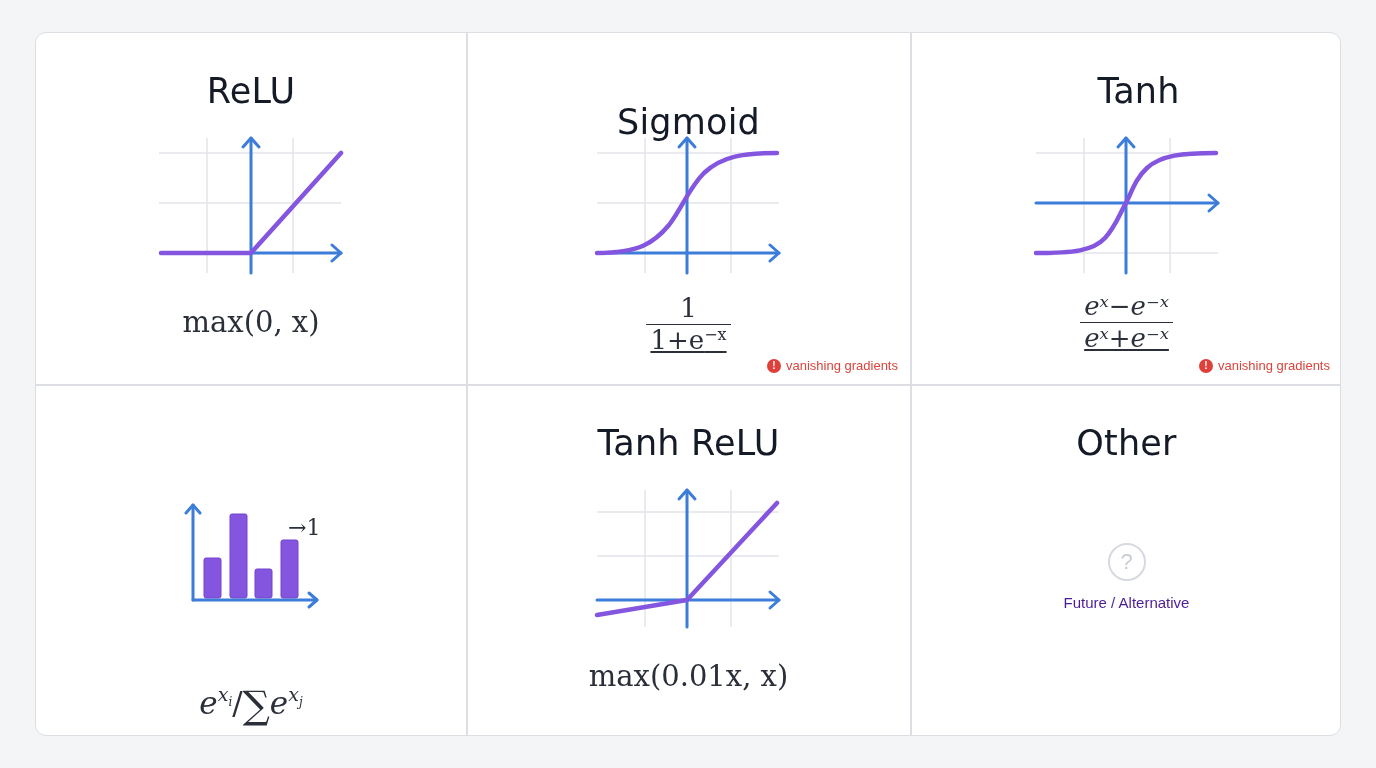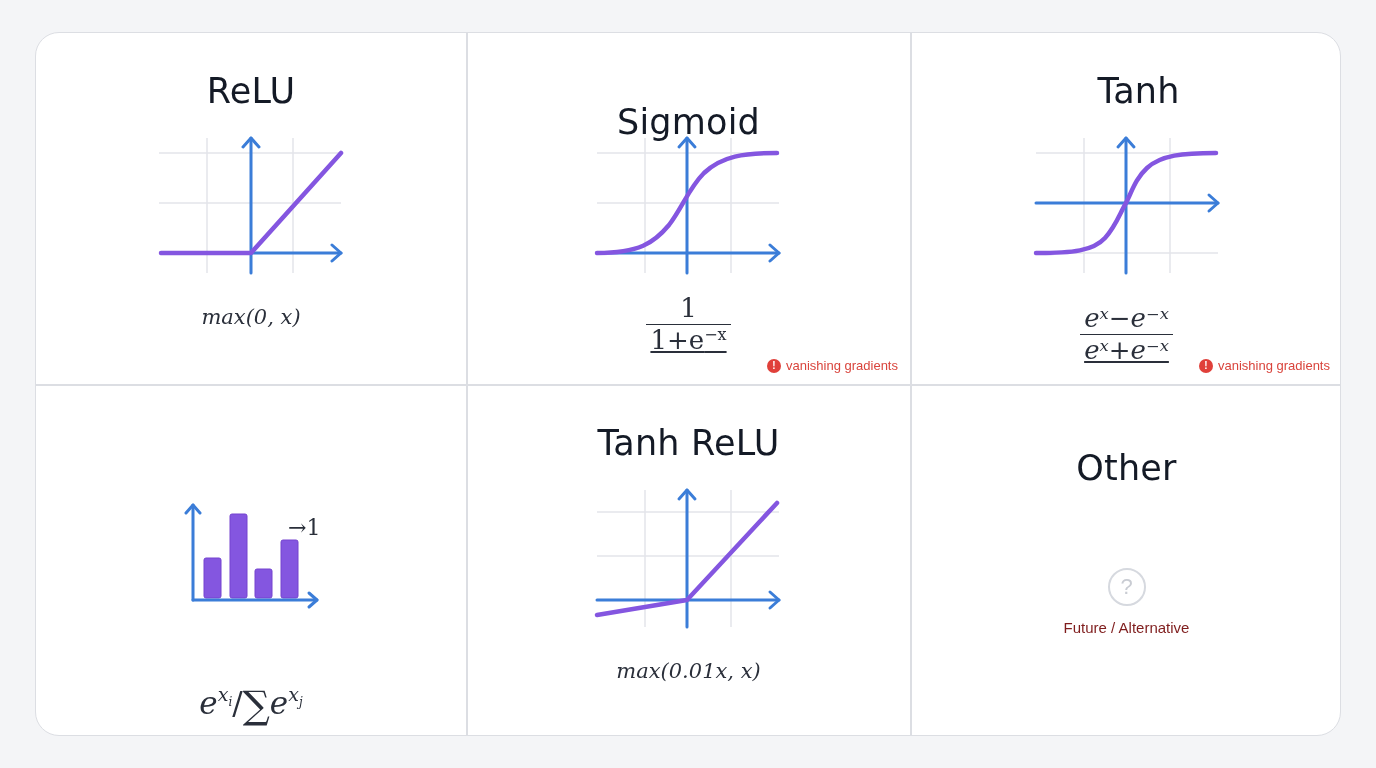--- a/index.html
+++ b/index.html
@@ -1,56 +1,56 @@
 <!DOCTYPE html>
 <html><head>
   <meta charset="utf-8">
   <style>
     * { box-sizing: border-box; margin: 0; padding: 0; }
     html, body { width: 1376px; height: 768px; background: #f4f5f7; overflow: hidden; }
     body { font-family: "Liberation Sans", "DejaVu Sans", sans-serif; position: relative; }
     .card {
       position: absolute; left: 35px; top: 32px; width: 1306px; height: 704px;
-      background: #ffffff; border: 1.5px solid #dcdee3; border-radius: 24px; overflow: hidden;
+      background: #ffffff; border: 1.5px solid #dcdee3; border-radius: 11px; overflow: hidden;
     }
     .divider-h { position: absolute; left: 0; right: 0; top: 351px; height: 1.5px; background: #dcdee3; }
     .divider-v1 { position: absolute; top: 0; bottom: 0; left: 430px; width: 1.5px; background: #dcdee3; }
     .divider-v2 { position: absolute; top: 0; bottom: 0; left: 874px; width: 1.5px; background: #dcdee3; }
     .cell { position: absolute; }
     .title {
       position: absolute; left: 0; right: 0; text-align: center;
       font-size: 35px; color: #141a26; font-family: "DejaVu Sans", "Liberation Sans", sans-serif; letter-spacing: 0.2px;
     }
     .plot { position: absolute; }
     .formula {
       position: absolute; left: 0; right: 0; text-align: center;
       font-family: "DejaVu Serif", "Liberation Serif", serif; color: #2a2f3a;
     }
-    .formula-inline { font-size: 21px; font-style: italic; }
+    .formula-inline { font-size: 29px; }
     .formula i { font-style: italic; }
     .frac { display: inline-flex; flex-direction: column; align-items: center; font-size: 26px; line-height: 1.05; }
     .frac .num { padding: 0 4px 2px; }
     .frac .den { border-top: 1.5px solid #2a2f3a; padding: 2px 4px 0; text-decoration: underline; }
     .frac sup { font-size: 16px; vertical-align: 9px; }
     .warn {
       position: absolute; right: 12px; font-size: 13px; color: #d9443c;
       display: flex; align-items: center; gap: 5px;
       font-family: "Liberation Sans", sans-serif;
     }
     .warn-icon {
       width: 14px; height: 14px; border-radius: 50%; background: #e0403a; color: #fff;
       font-size: 10px; font-weight: bold; display: flex; align-items: center; justify-content: center;
     }
     .other-icon {
       position: absolute; left: 50%; transform: translateX(-50%);
       width: 38px; height: 38px; border-radius: 50%; border: 2.5px solid #d6d9df;
       color: #c9ccd3; font-size: 22px; display: flex; align-items: center; justify-content: center;
     }
     .other-label {
-      position: absolute; left: 0; right: 0; text-align: center; font-size: 15px; color: #7f1d1d;
+      position: absolute; left: 0; right: 0; text-align: center; font-size: 15px; color: #4c1d95;
     }
     .softmax-formula { font-size: 31px; }
     .softmax-formula sup { font-size: 19px; vertical-align: 13px; }
     .softmax-formula sub { font-size: 12px; }
     .sum { font-size: 38px; vertical-align: -4px; }
   </style>
 </head>
 <body>
 
 <div class="card">
@@ -119,21 +119,21 @@
           <line x1="137" y1="5" x2="137" y2="140"></line>
       </g>
       <g stroke="#3b7dd8" stroke-width="3" fill="none" stroke-linecap="round" stroke-linejoin="round">
         <line x1="93" y1="140" x2="93" y2="5"></line>
           <polyline points="85,14 93,5 101,14"></polyline>
         <line x1="3" y1="70" x2="185" y2="70"></line>
           <polyline points="176,62 185,70 176,78"></polyline>
       </g>
       <path d="M3,120 C40,120 60,118 72,105 C83,93 87,80 93,70 C99,58 103,45 114,35 C128,22 150,20 183,20" stroke="#8456e0" stroke-width="4.5" fill="none" stroke-linecap="round"></path>
     </svg>
-    <div class="formula" style="top:272px;">
+    <div class="formula" style="top:260px;">
       <span class="frac" style="font-style:italic;">
         <span class="num">eˣ−e⁻ˣ</span>
         <span class="den">eˣ+e⁻ˣ</span>
       </span>
     </div>
     <div class="warn" style="top:325px;">
       <span class="warn-icon">!</span>
       <span>vanishing gradients</span>
     </div>
   </div>
@@ -172,18 +172,18 @@
         <line x1="93" y1="142" x2="93" y2="5"></line>
           <polyline points="85,14 93,5 101,14"></polyline>
         <line x1="3" y1="115" x2="185" y2="115"></line>
           <polyline points="176,107 185,115 176,123"></polyline>
       </g>
       <polyline points="3,130 93,115 183,18" stroke="#8456e0" stroke-width="4.5" fill="none" stroke-linecap="round" stroke-linejoin="round"></polyline>
     </svg>
     <div class="formula formula-inline" style="top:274px;">max(0.01x, x)</div>
   </div>
 
-  <div class="cell" style="left:875px;top:352px;width:431px;height:352px;margin-top:25px;">
+  <div class="cell" style="left:875px;top:352px;width:431px;height:352px;">
     <div class="title" style="top:38px;">Other</div>
     <div class="other-icon" style="top:158px;">?</div>
     <div class="other-label" style="top:209px;">Future / Alternative</div>
   </div>
 </div>
 
 </body></html>

